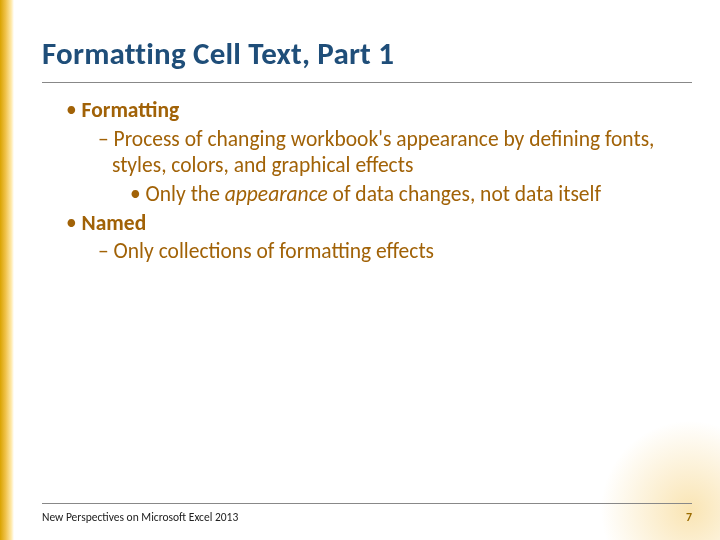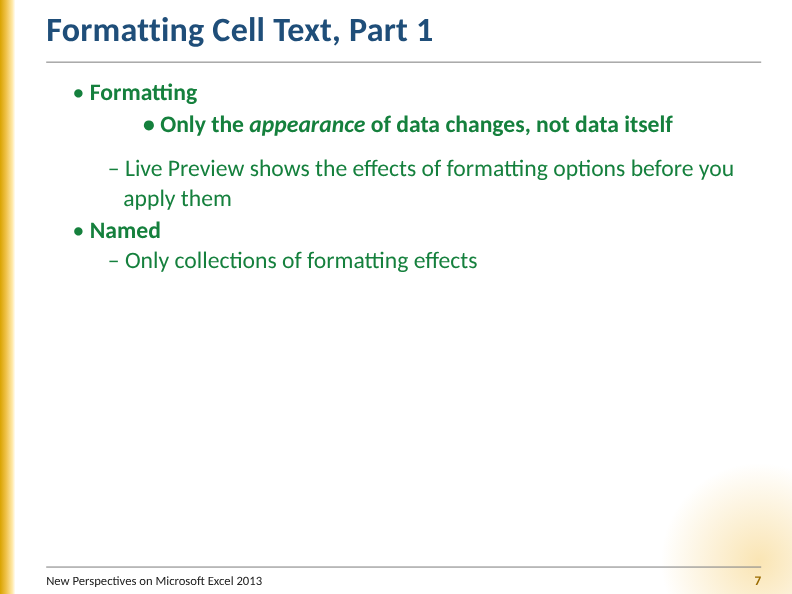--- a/index.html
+++ b/index.html
@@ -18,37 +18,37 @@
   .corner-glow {
     position: absolute;
     right: -60px; bottom: -60px;
     width: 180px; height: 180px;
     background: radial-gradient(circle at center, rgba(240,180,40,0.35) 0%, rgba(240,180,40,0) 70%);
     pointer-events: none;
   }
   .slide {
     position: absolute;
     left: 14px; right: 0; top: 0; bottom: 0;
-    padding: 8px 28px 0 28px;
+    padding: 34px 28px 0 28px;
   }
   .title {
     font-size: 31px;
     font-weight: 700;
     color: #1f4e79;
     margin-bottom: 10px;
     letter-spacing: 0.2px;
   }
   .hr {
     border: none;
     border-top: 1px solid #888;
     margin-bottom: 14px;
   }
   .content {
     font-size: 21.5px;
-    color: #15803d;
+    color: #a16207;
     line-height: 1.24;
   }
   .lvl1, .lvl2, .lvl3 { display: block; }
   .lvl1 {
     padding-left: 38px;
     text-indent: -14px;
     margin-bottom: 2px;
   }
   .lvl1::before {
     content: "• ";
@@ -58,30 +58,29 @@
     padding-left: 70px;
     text-indent: -14px;
     margin-bottom: 2px;
   }
   .lvl2::before {
     content: "– ";
   }
   .lvl3 {
     padding-left: 102px;
     text-indent: -14px;
-    margin-bottom: 14px;
-    font-weight: bold;
+    margin-bottom: 2px;
   }
   .lvl3::before {
     content: "• ";
   }
   .italic { font-style: italic; }
   .footer {
     position: absolute;
-    left: 0; right: 0; bottom: 4px;
+    left: 0; right: 0; bottom: 16px;
     padding: 0 28px 0 42px;
   }
   .footer-hr {
     border: none;
     border-top: 1px solid #888;
     margin-bottom: 6px;
   }
   .footer-row {
     display: flex;
     justify-content: space-between;
@@ -99,25 +98,25 @@
 
 <div class="slide">
 
   <div class="title">Formatting Cell Text, Part 1</div>
   <hr class="hr">
 
   <div class="content">
 
     <span class="lvl1"><span class="bold">Formatting</span></span>
 
+    <span class="lvl2">Process of changing workbook's appearance by defining fonts, styles, colors, and graphical effects</span>
 
     <span class="lvl3"><span>Only the </span><span class="italic">appearance</span><span> of data changes, not data itself</span></span>
 
 
-    <span class="lvl2">Live Preview shows the effects of formatting options before you apply them</span>
 
     <span class="lvl1"><span class="bold">Named</span></span>
 
     <span class="lvl2">Only collections of formatting effects</span>
 
   </div>
 
 </div>
 
 <div class="footer">

